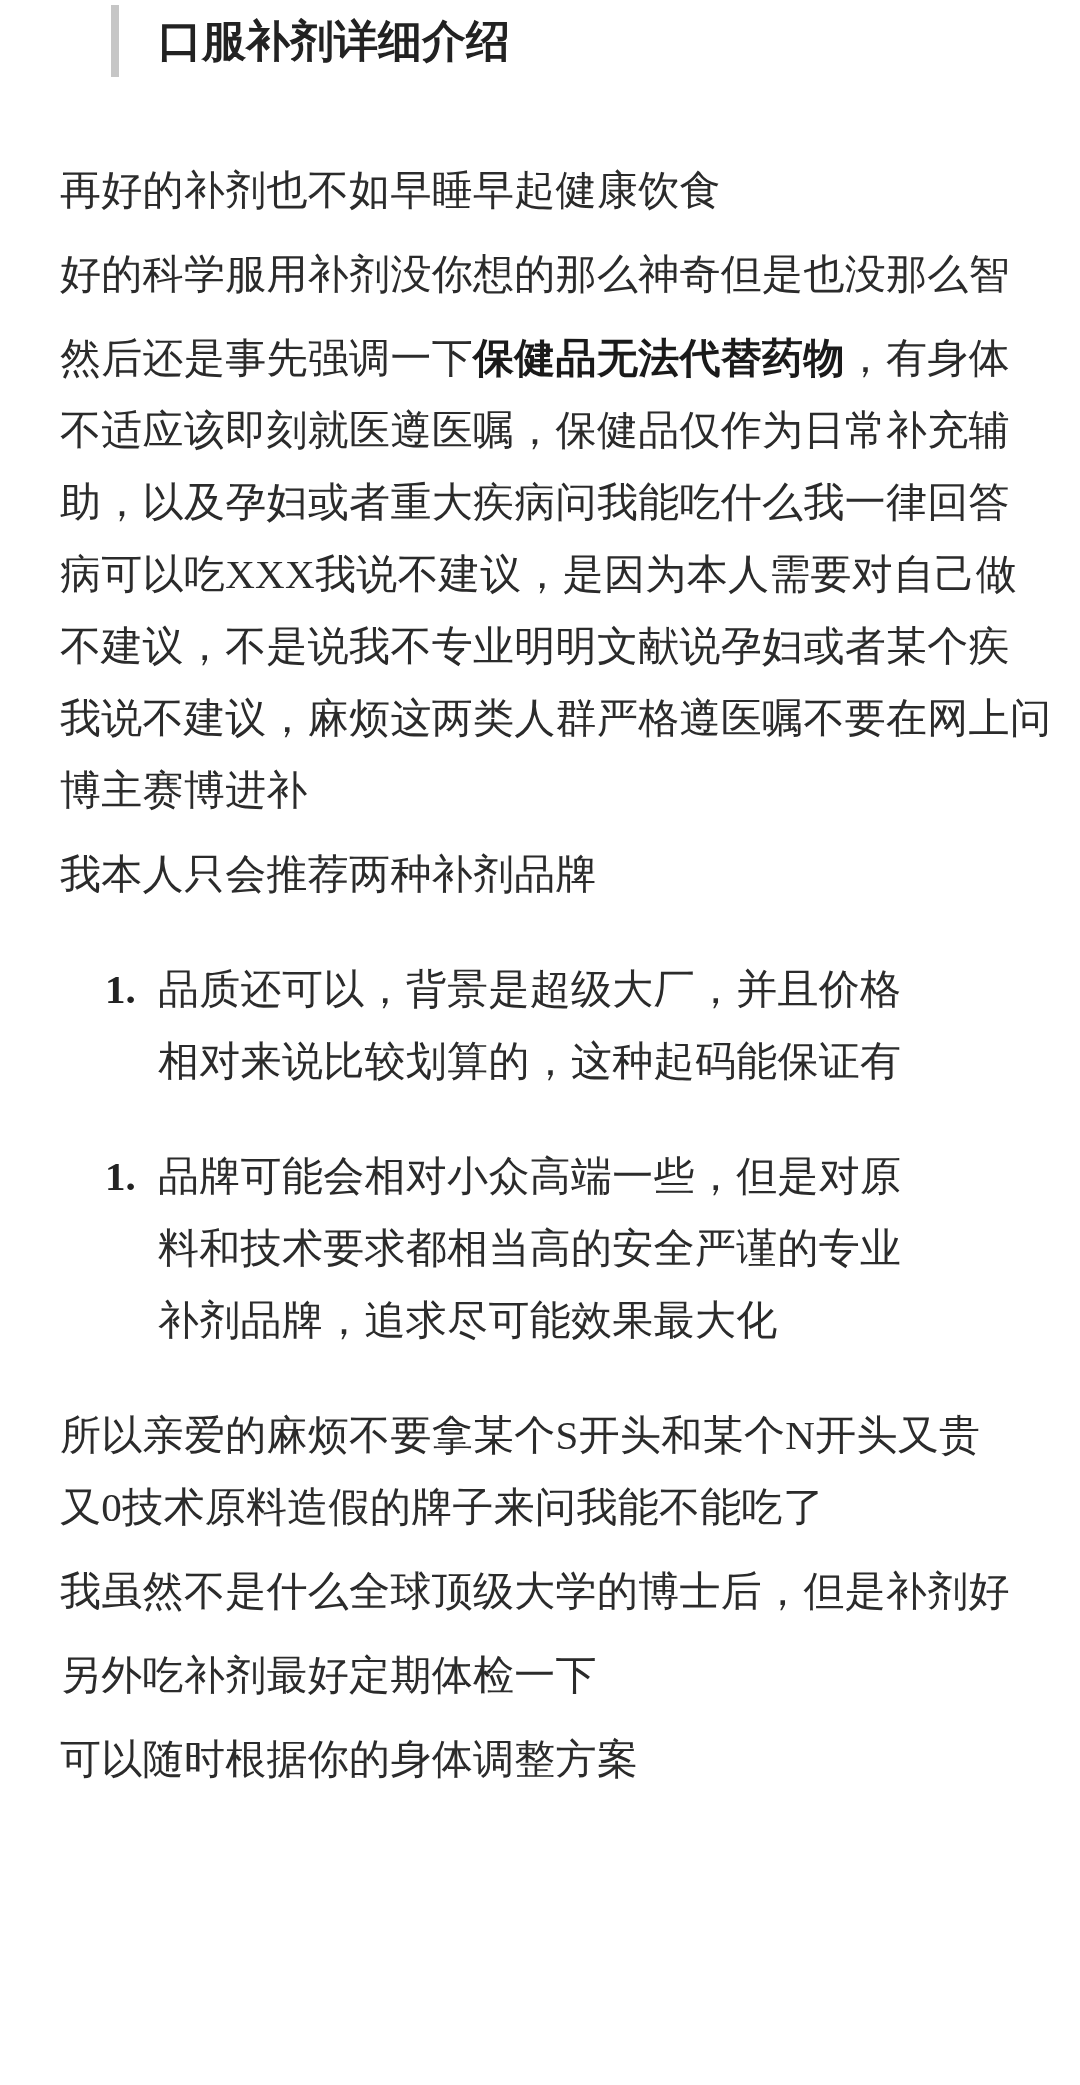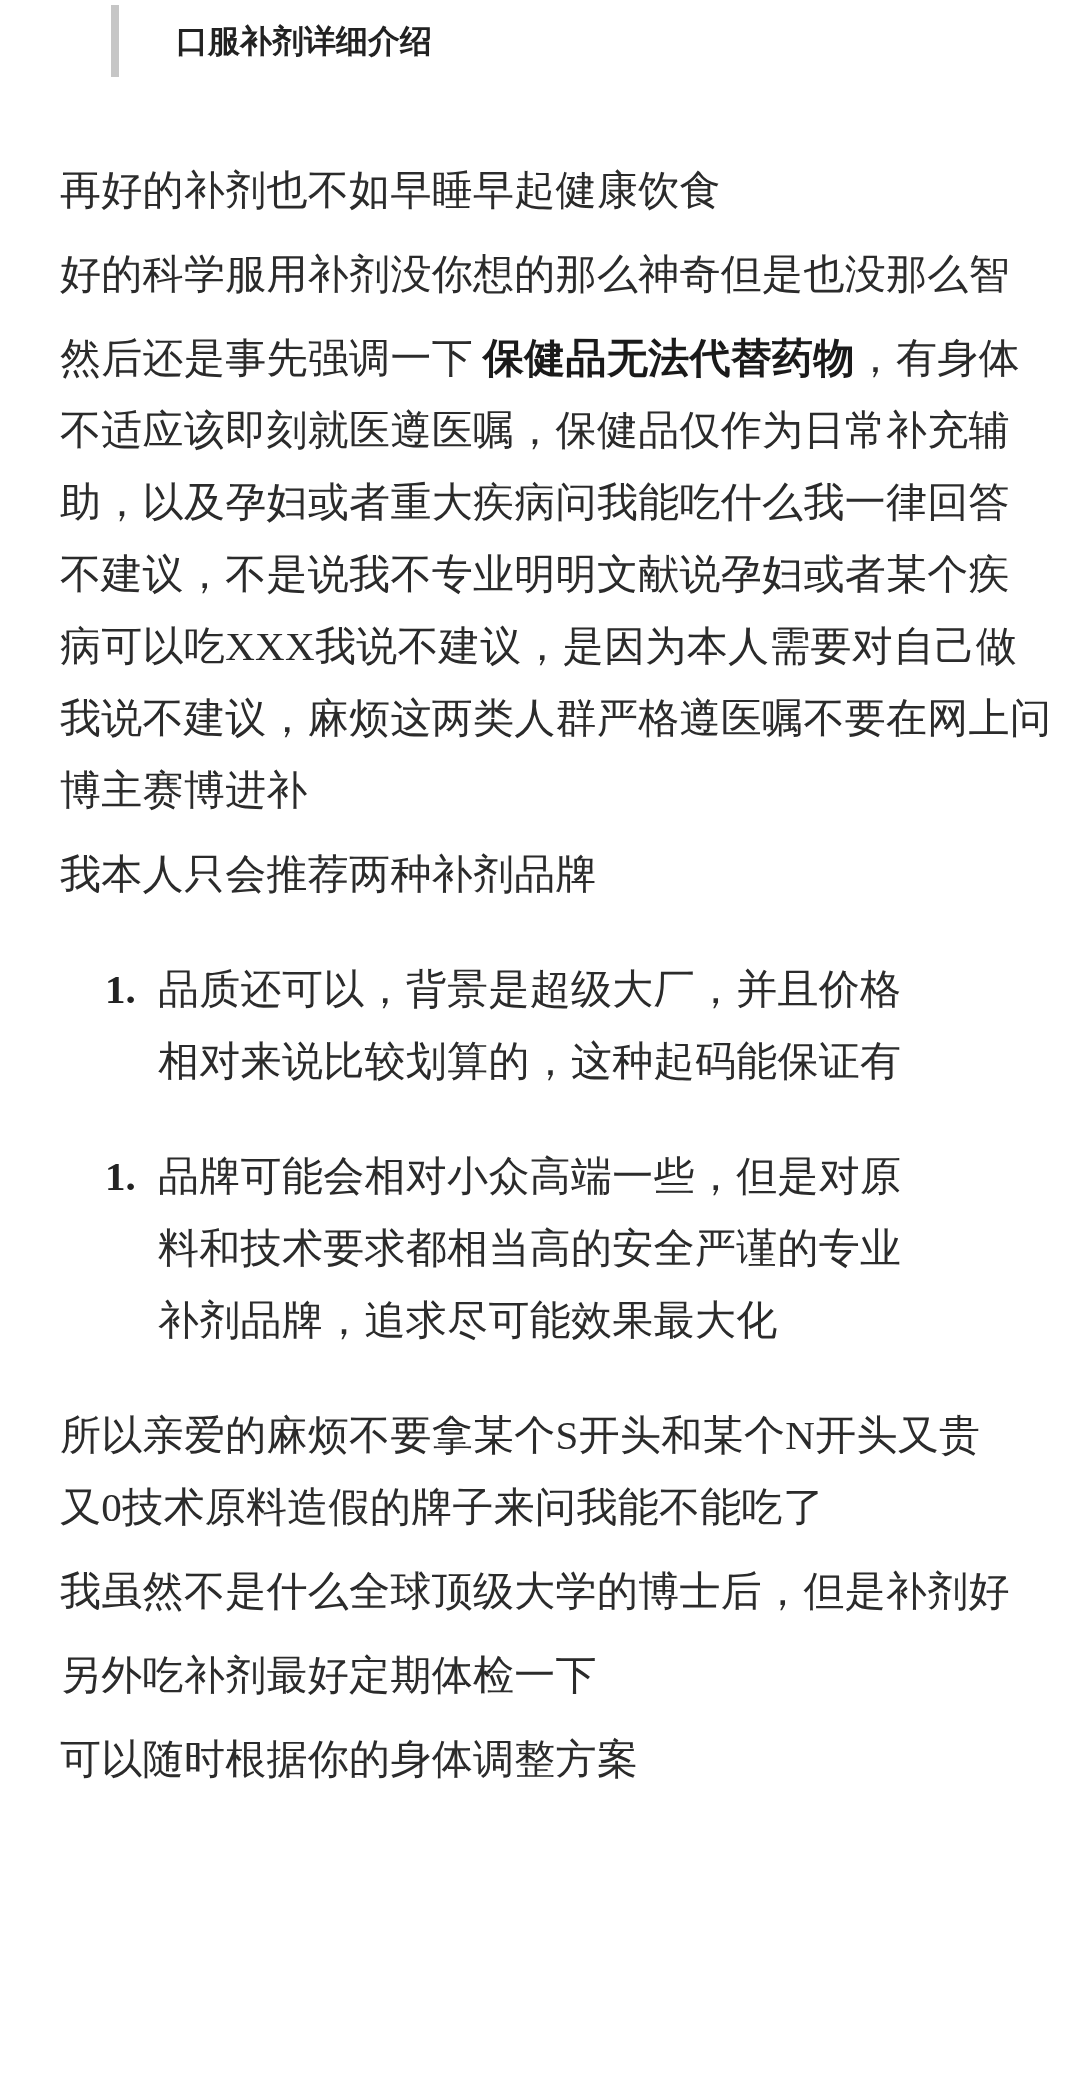--- a/index.html
+++ b/index.html
@@ -5,32 +5,32 @@
     html, body { margin: 0; padding: 0; background: #ffffff; }
     body {
       width: 1080px; height: 2085px; overflow: hidden; position: relative;
       font-family: "DejaVu Sans", sans-serif;
       color: #2b2b2b;
     }
     .heading {
       position: absolute; left: 111px; top: 5px;
       height: 72px; line-height: 72px;
       border-left: 8px solid #c6c6c6;
-      padding-left: 57px;
-      font-size: 32px; font-weight: bold; color: #222222;
+      padding-left: 39px;
+      font-size: 44px; font-weight: bold; color: #222222;
       white-space: nowrap;
     }
     .content { position: absolute; left: 60px; top: 154px; width: 990px; }
     p.para { margin: 0 0 12px 0; }
     .line {
       display: block; height: 72px; line-height: 72px;
       font-size: 41px; letter-spacing: 0.3px; white-space: nowrap;
     }
     .serif { font-family: "Liberation Serif", serif; }
-    .emph { font-weight: bold; color: #1a1a1a; margin-left: 10px; }
+    .emph { font-weight: bold; color: #1a1a1a; }
     ol.brand { list-style: none; margin: 43px 0; padding: 0 0 0 98px; }
     ol.brand li { position: relative; }
     .marker {
       position: absolute; left: -53px; top: 0;
       height: 72px; line-height: 72px;
       font-family: "Liberation Serif", serif; font-weight: bold;
       font-size: 41px; color: #222222;
     }
   </style>
 </head>
@@ -50,22 +50,22 @@
     </p>
 
     <p class="para">
       <span class="line">好的科学服用补剂没你想的那么神奇但是也没那么智</span>
     </p>
 
     <p class="para">
       <span class="line"><span>然后还是事先强调一下</span><span class="emph">保健品无法代替药物</span><span>，有身体</span></span>
       <span class="line">不适应该即刻就医遵医嘱，保健品仅作为日常补充辅</span>
       <span class="line">助，以及孕妇或者重大疾病问我能吃什么我一律回答</span>
+      <span class="line"><span>病可以吃</span><span class="serif">XXX</span><span>我说不建议，是因为本人需要对自己做</span></span>
       <span class="line">不建议，不是说我不专业明明文献说孕妇或者某个疾</span>
-      <span class="line"><span>病可以吃</span><span class="serif">XXX</span><span>我说不建议，是因为本人需要对自己做</span></span>
       <span class="line">我说不建议，麻烦这两类人群严格遵医嘱不要在网上问</span>
       <span class="line">博主赛博进补</span>
     </p>
 
     <p class="para">
       <span class="line">我本人只会推荐两种补剂品牌</span>
     </p>
 
     <ol class="brand">
       <li>

